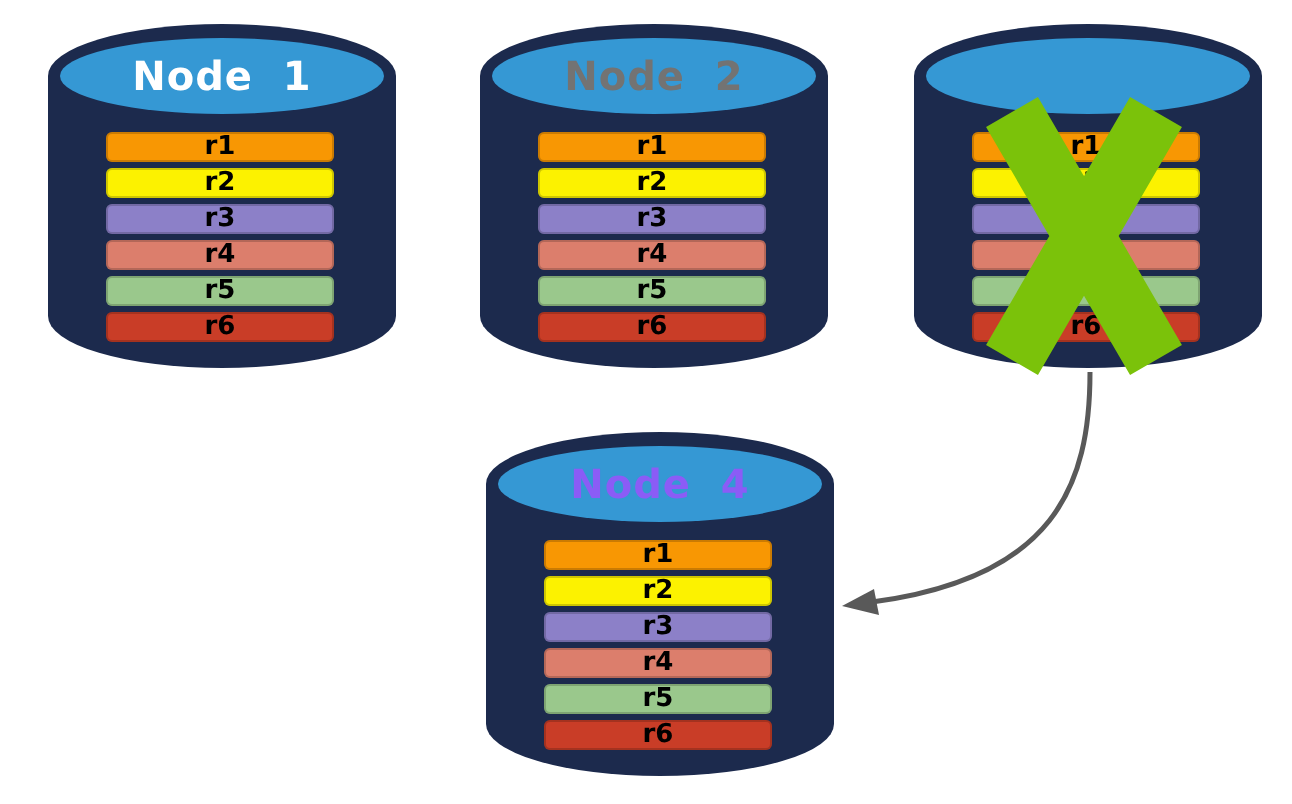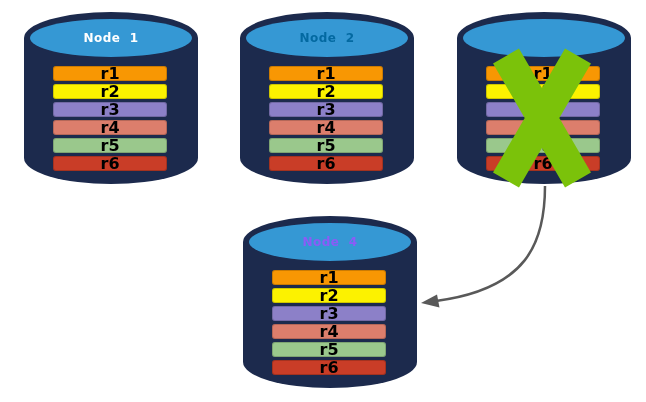--- a/index.html
+++ b/index.html
@@ -4,27 +4,27 @@
 <style>
   html,body{margin:0;padding:0;background:#ffffff;}
   .canvas{
     position:relative;width:646px;height:402px;background:#ffffff;
     overflow:hidden;font-family:"DejaVu Sans","Liberation Sans",sans-serif;
   }
   .node{position:absolute;width:178px;height:180px;}
   .cyl{position:absolute;left:0;top:0;display:block;}
   .node-title{
     position:absolute;top:19px;left:0;width:100%;text-align:center;
-    font-weight:bold;font-size:12px;line-height:22px;
+    font-weight:bold;font-size:20px;line-height:22px;
     white-space:pre;letter-spacing:0.5px;
   }
   .rows{position:absolute;left:31px;top:58px;width:114px;}
   .row{
     height:15px;margin-bottom:3px;border-radius:3px;text-align:center;
-    font-size:16px;font-weight:bold;line-height:15px;color:#000000;
+    font-size:13px;font-weight:bold;line-height:15px;color:#000000;
     box-shadow:inset 0 0 0 1px rgba(0,0,0,0.18);
   }
   .xmark{position:absolute;left:37px;top:40px;}
   .arrow-svg{position:absolute;left:0;top:0;pointer-events:none;}
 </style>
 </head>
 <body>
 
 <div class="canvas">
 
@@ -42,21 +42,21 @@
       <div class="row" style="background-color: rgb(154, 200, 140);">r5</div>
       <div class="row" style="background-color: rgb(201, 61, 39);">r6</div>
     </div>
   </div>
 
   <div class="node" style="left:238px;top:8px;">
     <svg class="cyl" width="178" height="180" viewBox="0 0 178 180">
       <path d="M2 30 L2 150 A87 26 0 0 0 176 150 L176 30 A87 26 0 0 0 2 30 Z" fill="#1C2A4D"></path>
       <ellipse cx="89" cy="30" rx="81" ry="19" fill="#3598D4"></ellipse>
     </svg>
-    <div class="node-title" style="color: #0369a1; text-align: center;">Node  2</div>
+    <div class="node-title" style="color: #737373; text-align: center;">Node  2</div>
     <div class="rows">
       <div class="row" style="background-color: rgb(248, 151, 3);">r1</div>
       <div class="row" style="background-color: rgb(252, 242, 0);">r2</div>
       <div class="row" style="background-color: rgb(140, 128, 200);">r3</div>
       <div class="row" style="background-color: rgb(220, 126, 108);">r4</div>
       <div class="row" style="background-color: rgb(154, 200, 140);">r5</div>
       <div class="row" style="background-color: rgb(201, 61, 39);">r6</div>
     </div>
   </div>
 

